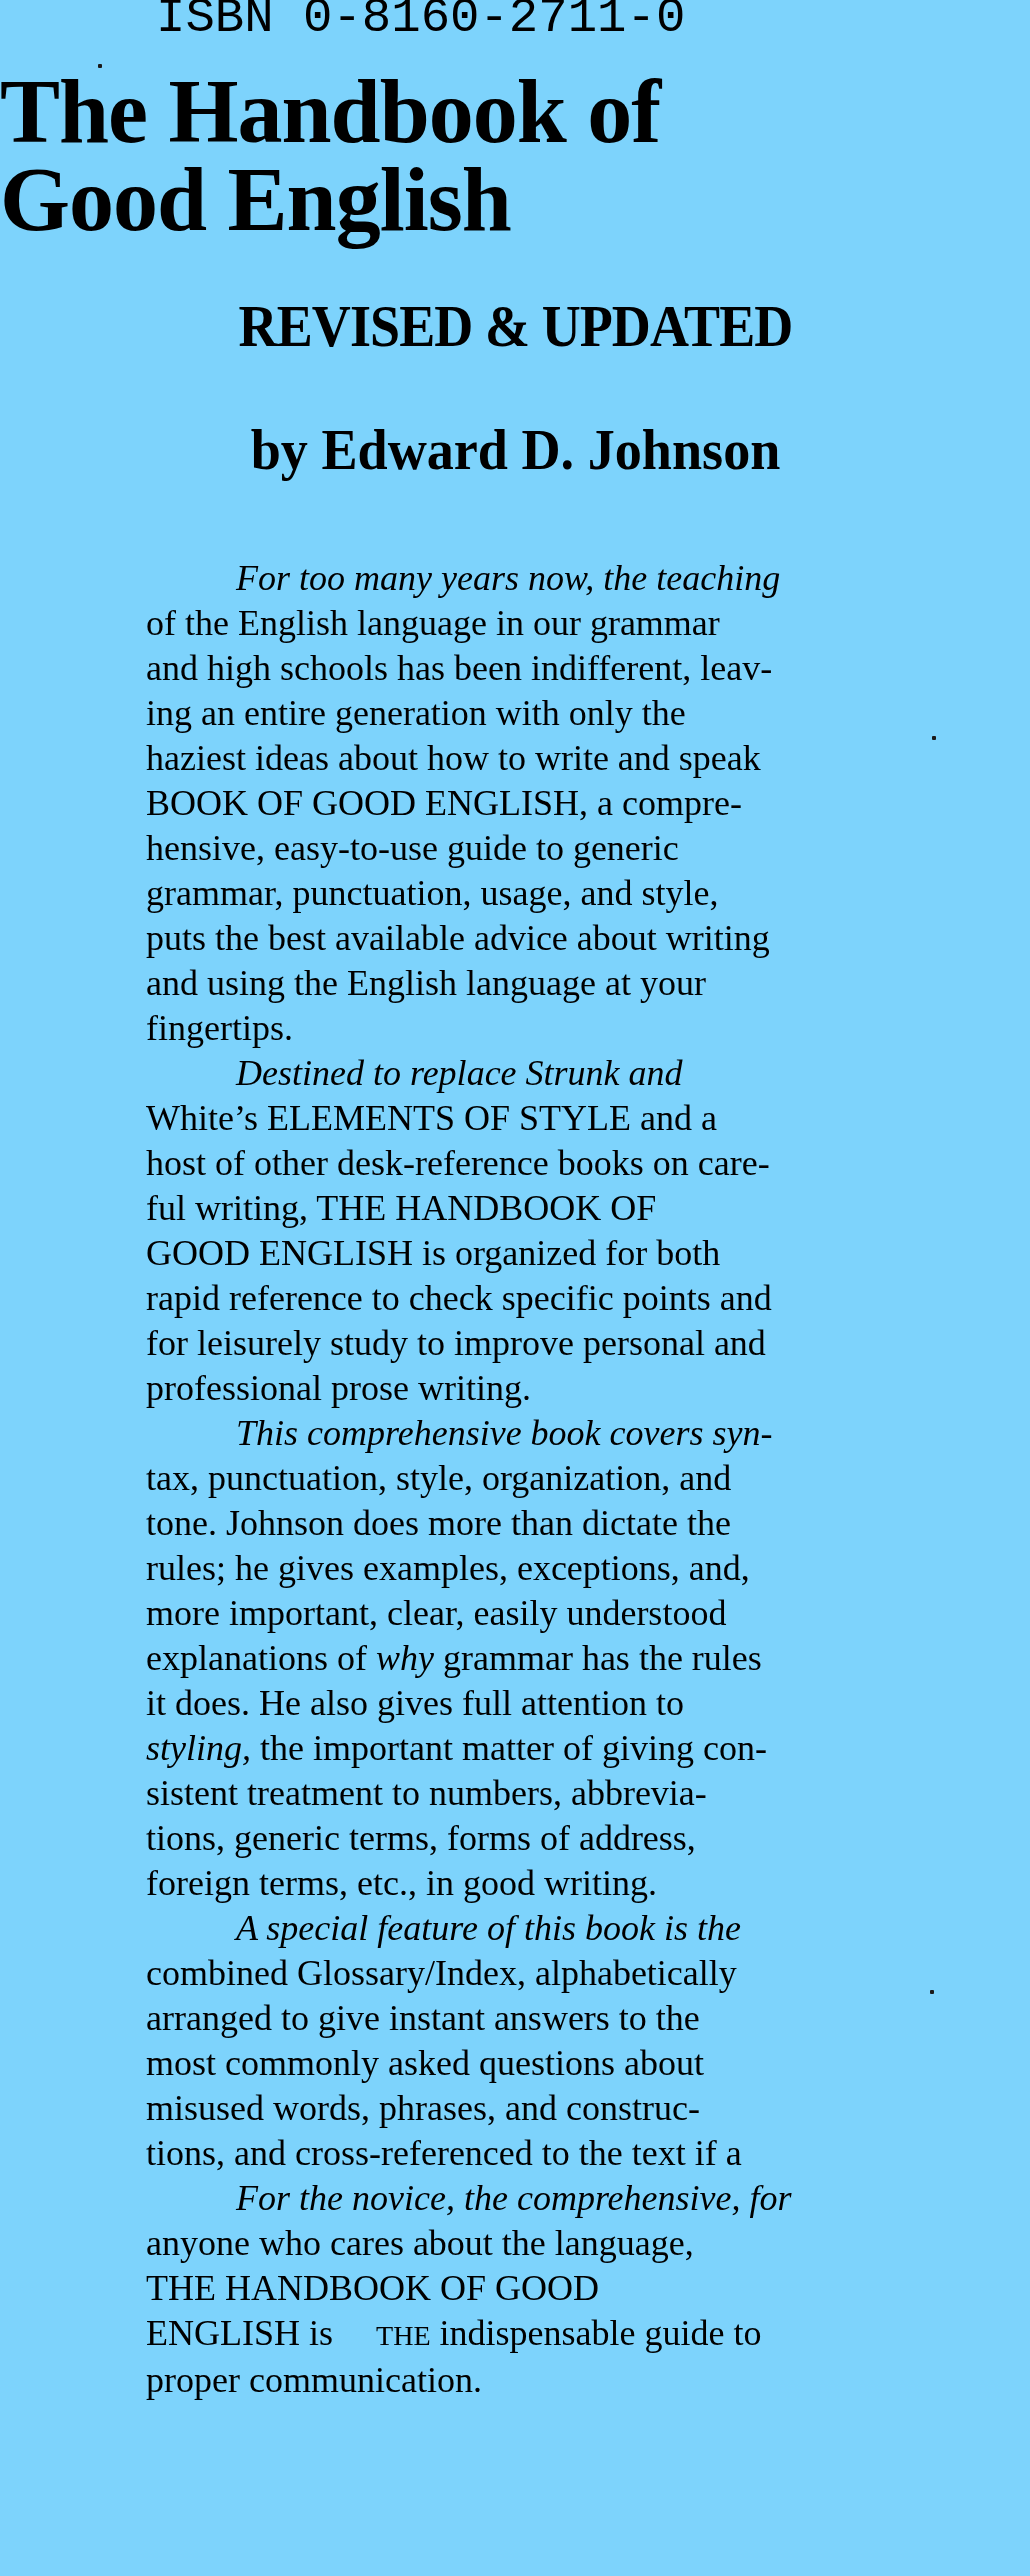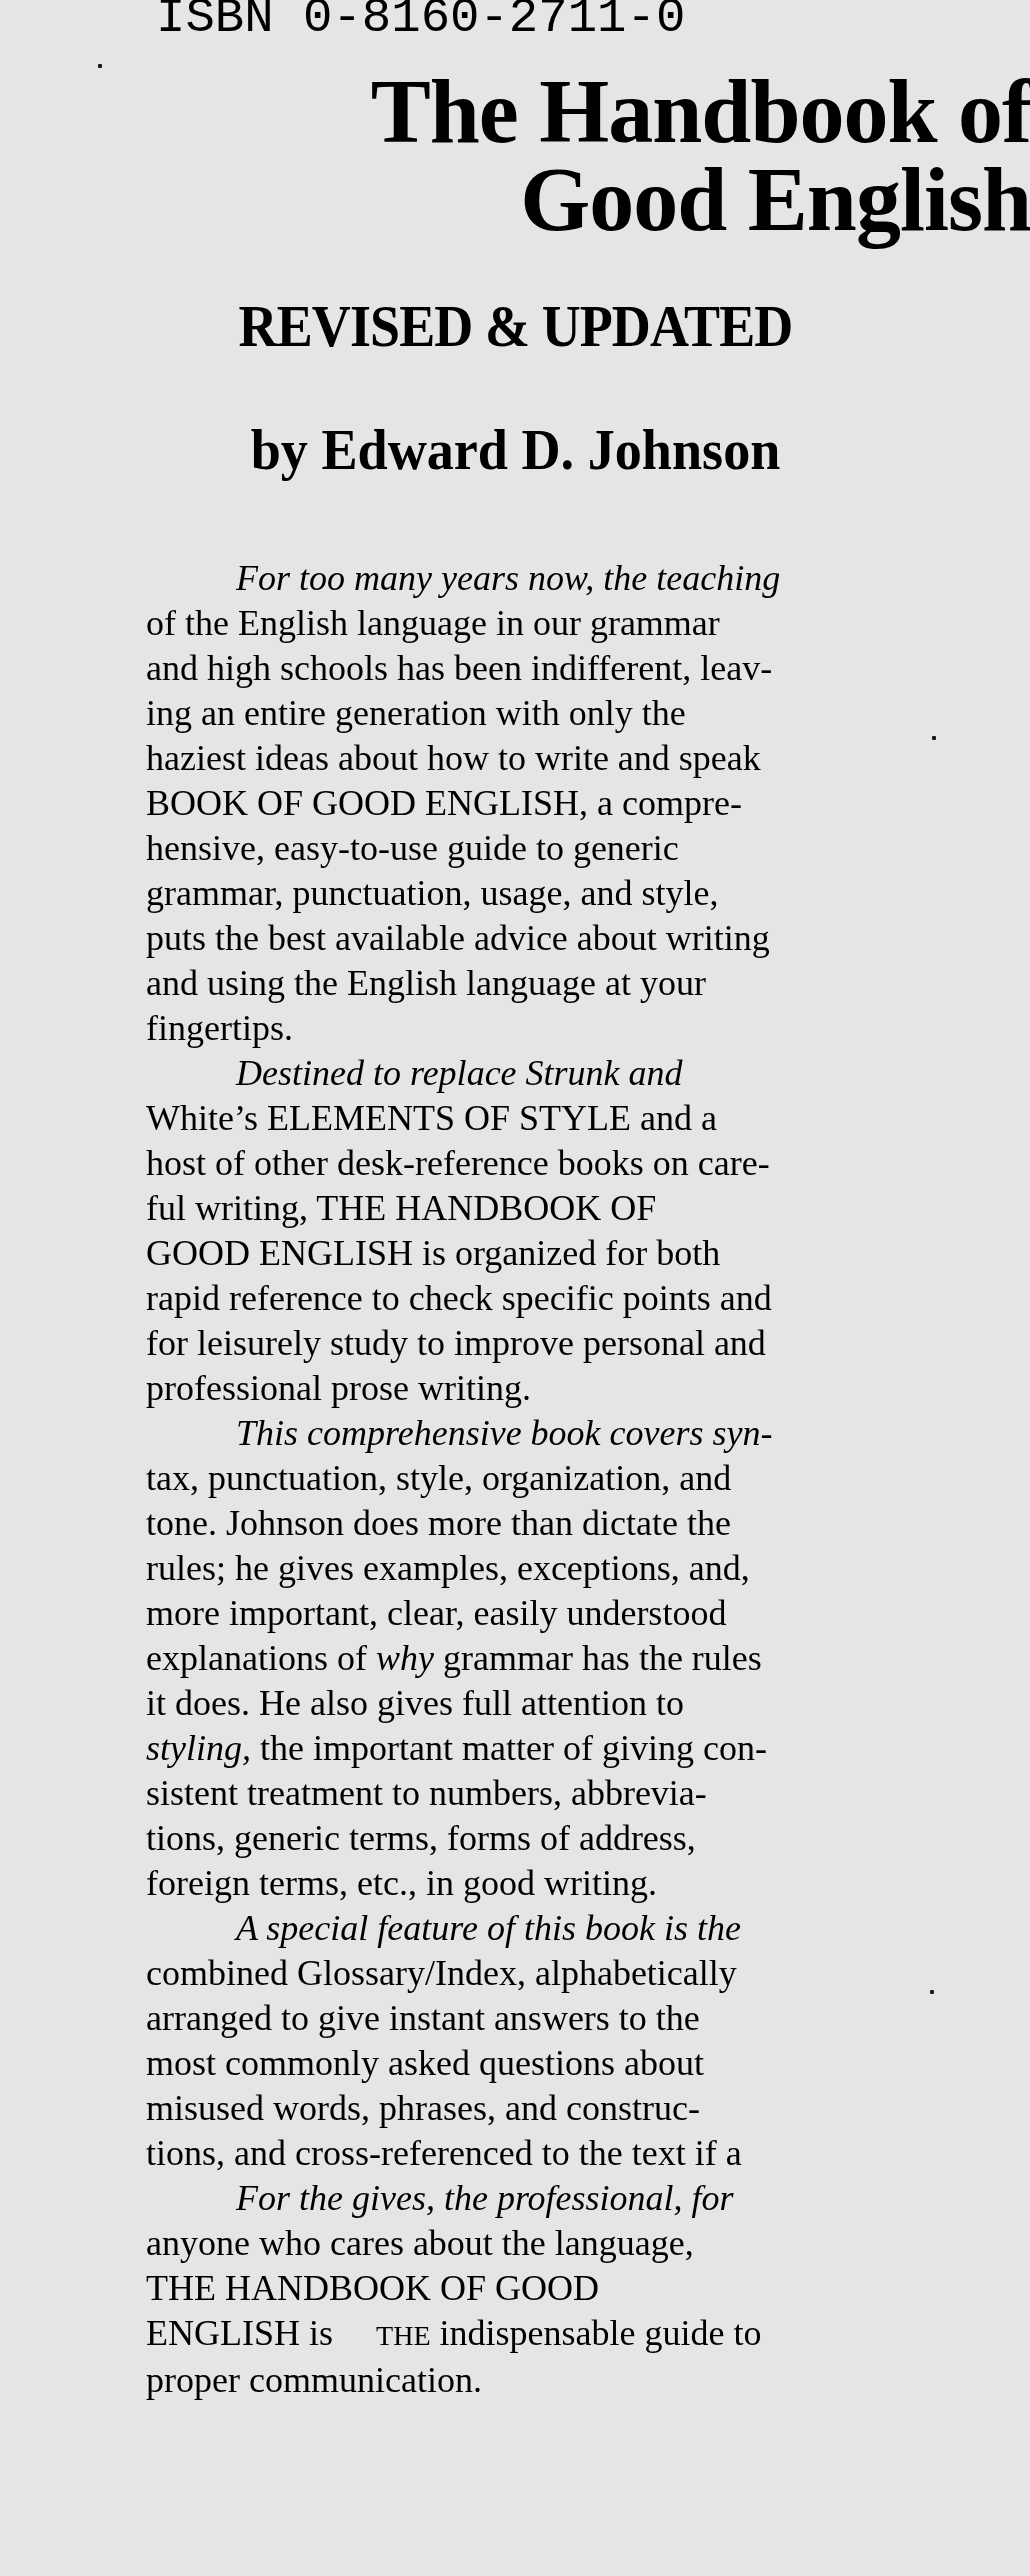--- a/index.html
+++ b/index.html
@@ -4,40 +4,40 @@
 <style>
   html, body {
     margin: 0;
     padding: 0;
     background: #ffffff;
   }
   #page {
     position: relative;
     width: 1031px;
     height: 2576px;
-    background: #e5e5e5;
+    background: #7dd3fc;
     color: #000000;
     overflow: hidden;
     font-family: "Liberation Serif", "DejaVu Serif", serif;
   }
   #isbn {
     position: absolute;
     top: -9.8px;
     left: 156px;
     font-family: "Liberation Mono", "DejaVu Sans Mono", monospace;
     font-size: 49px;
     letter-spacing: 0px;
     white-space: nowrap;
   }
   #title {
     position: absolute;
     top: 68px;
     left: 0;
     width: 100%;
-    text-align: right;
+    text-align: left;
     font-weight: bold;
     font-size: 90px;
     line-height: 88px;
     letter-spacing: -1px;
   }
   #subtitle {
     position: absolute;
     top: 296px;
     left: 0;
     width: 100%;
@@ -135,21 +135,21 @@
       <div class="line"><span class="it">styling,</span><span> the important matter of giving con-</span></div>
       <div class="line"><span>sistent treatment to numbers, abbrevia-</span></div>
       <div class="line"><span>tions, generic terms, forms of address,</span></div>
       <div class="line"><span>foreign terms, etc., in good writing.</span></div>
       <div class="line indent"><span>A special feature of this book is the</span></div>
       <div class="line"><span>combined Glossary/Index, alphabetically</span></div>
       <div class="line"><span>arranged to give instant answers to the</span></div>
       <div class="line"><span>most commonly asked questions about</span></div>
       <div class="line"><span>misused words, phrases, and construc-</span></div>
       <div class="line"><span>tions, and cross-referenced to the text if a</span></div>
-      <div class="line indent"><span>For the gives, the professional, for</span></div>
+      <div class="line indent"><span>For the novice, the comprehensive, for</span></div>
       <div class="line"><span>anyone who cares about the language,</span></div>
       <div class="line"><span>THE HANDBOOK OF GOOD</span></div>
       <div class="line"><span>ENGLISH is </span><span class="sc">THE</span><span> indispensable guide to</span></div>
       <div class="line"><span>proper communication.</span></div>
     </div>
 
 <div class="artifact" style="left: 98px; top: 64px;"></div>
     <div class="artifact" style="left: 932px; top: 736px;"></div>
     <div class="artifact" style="left: 930px; top: 1990px;"></div>
   </div>

